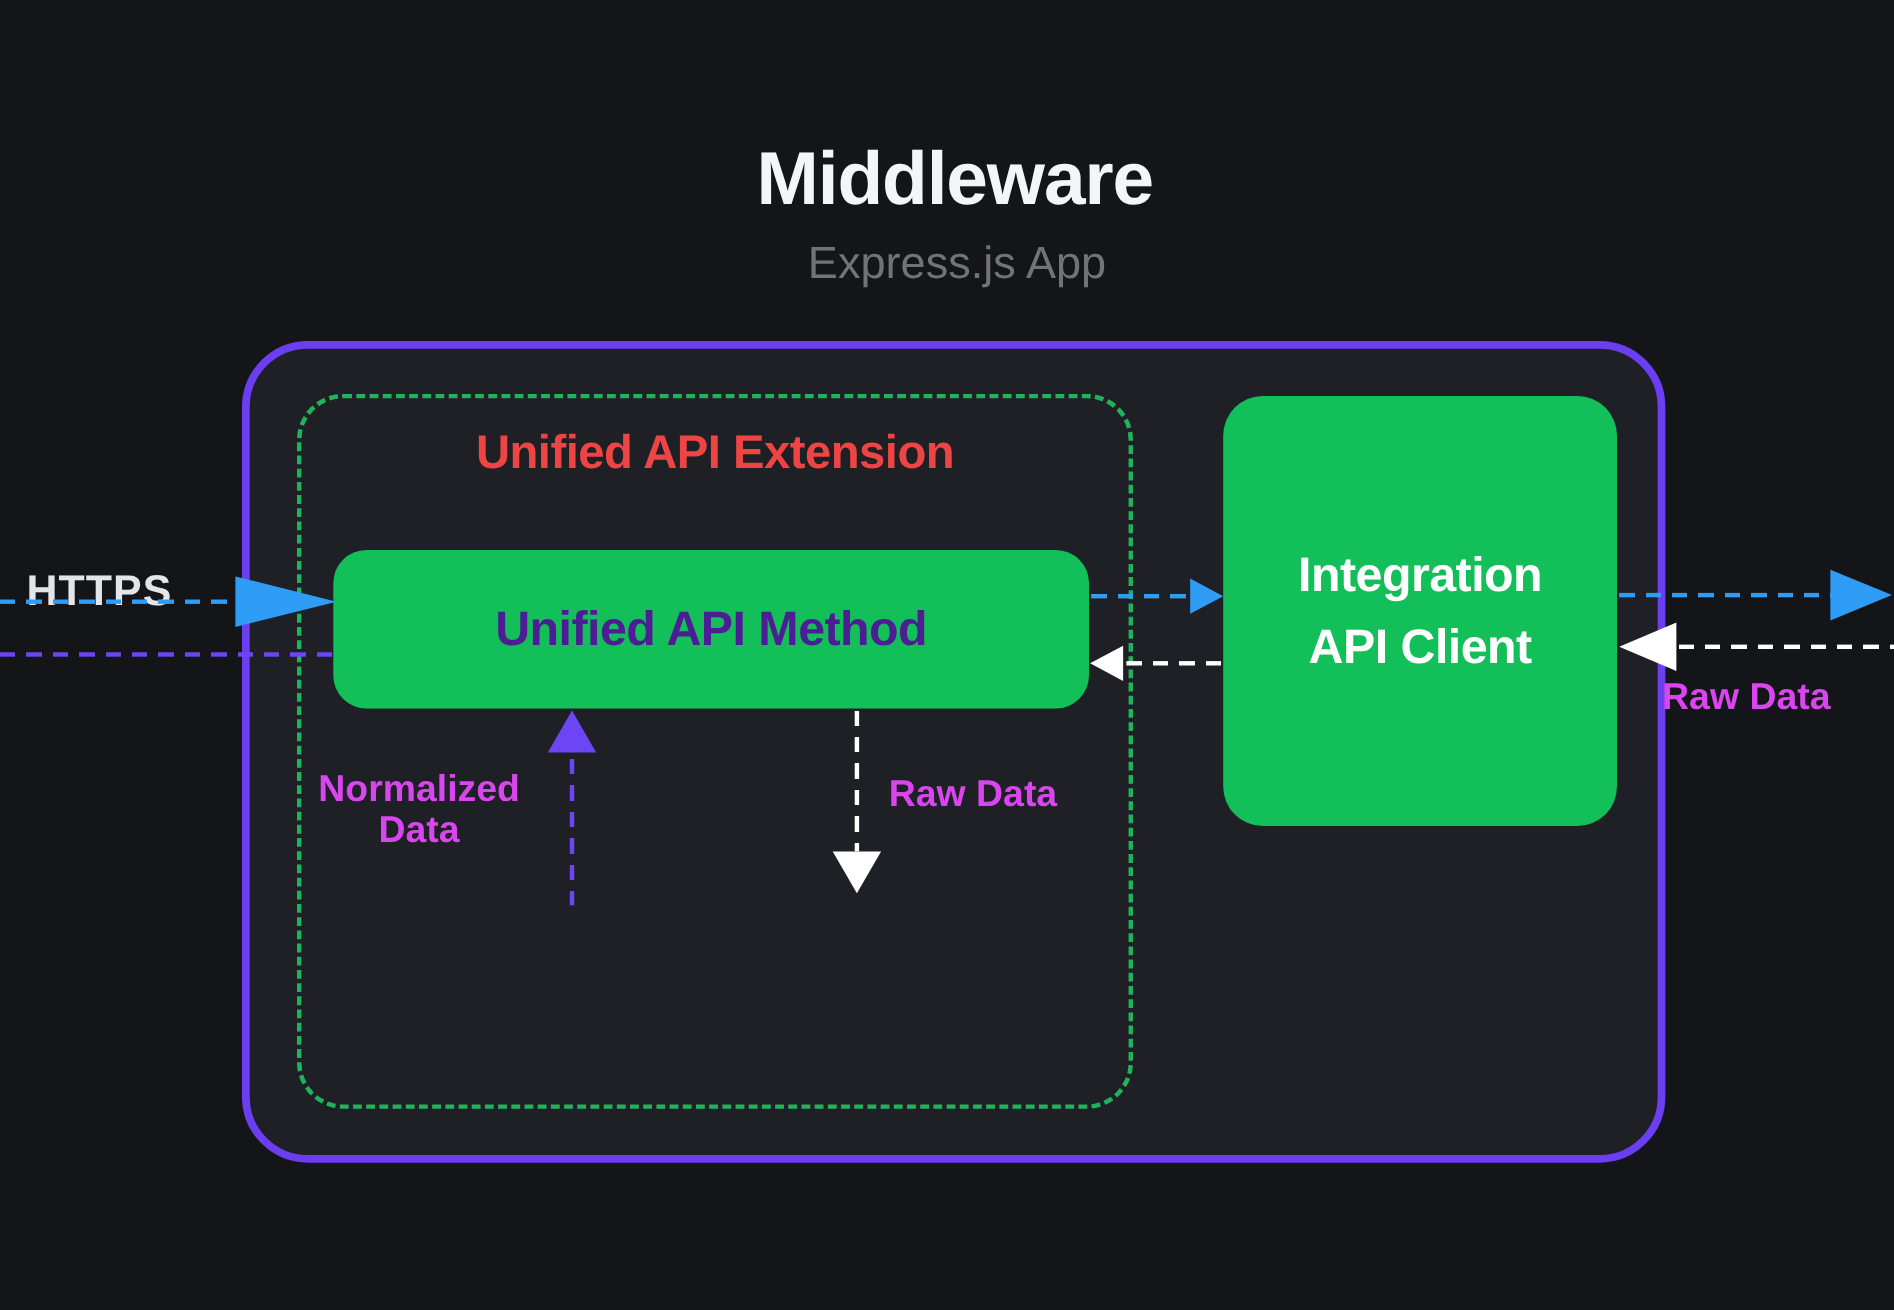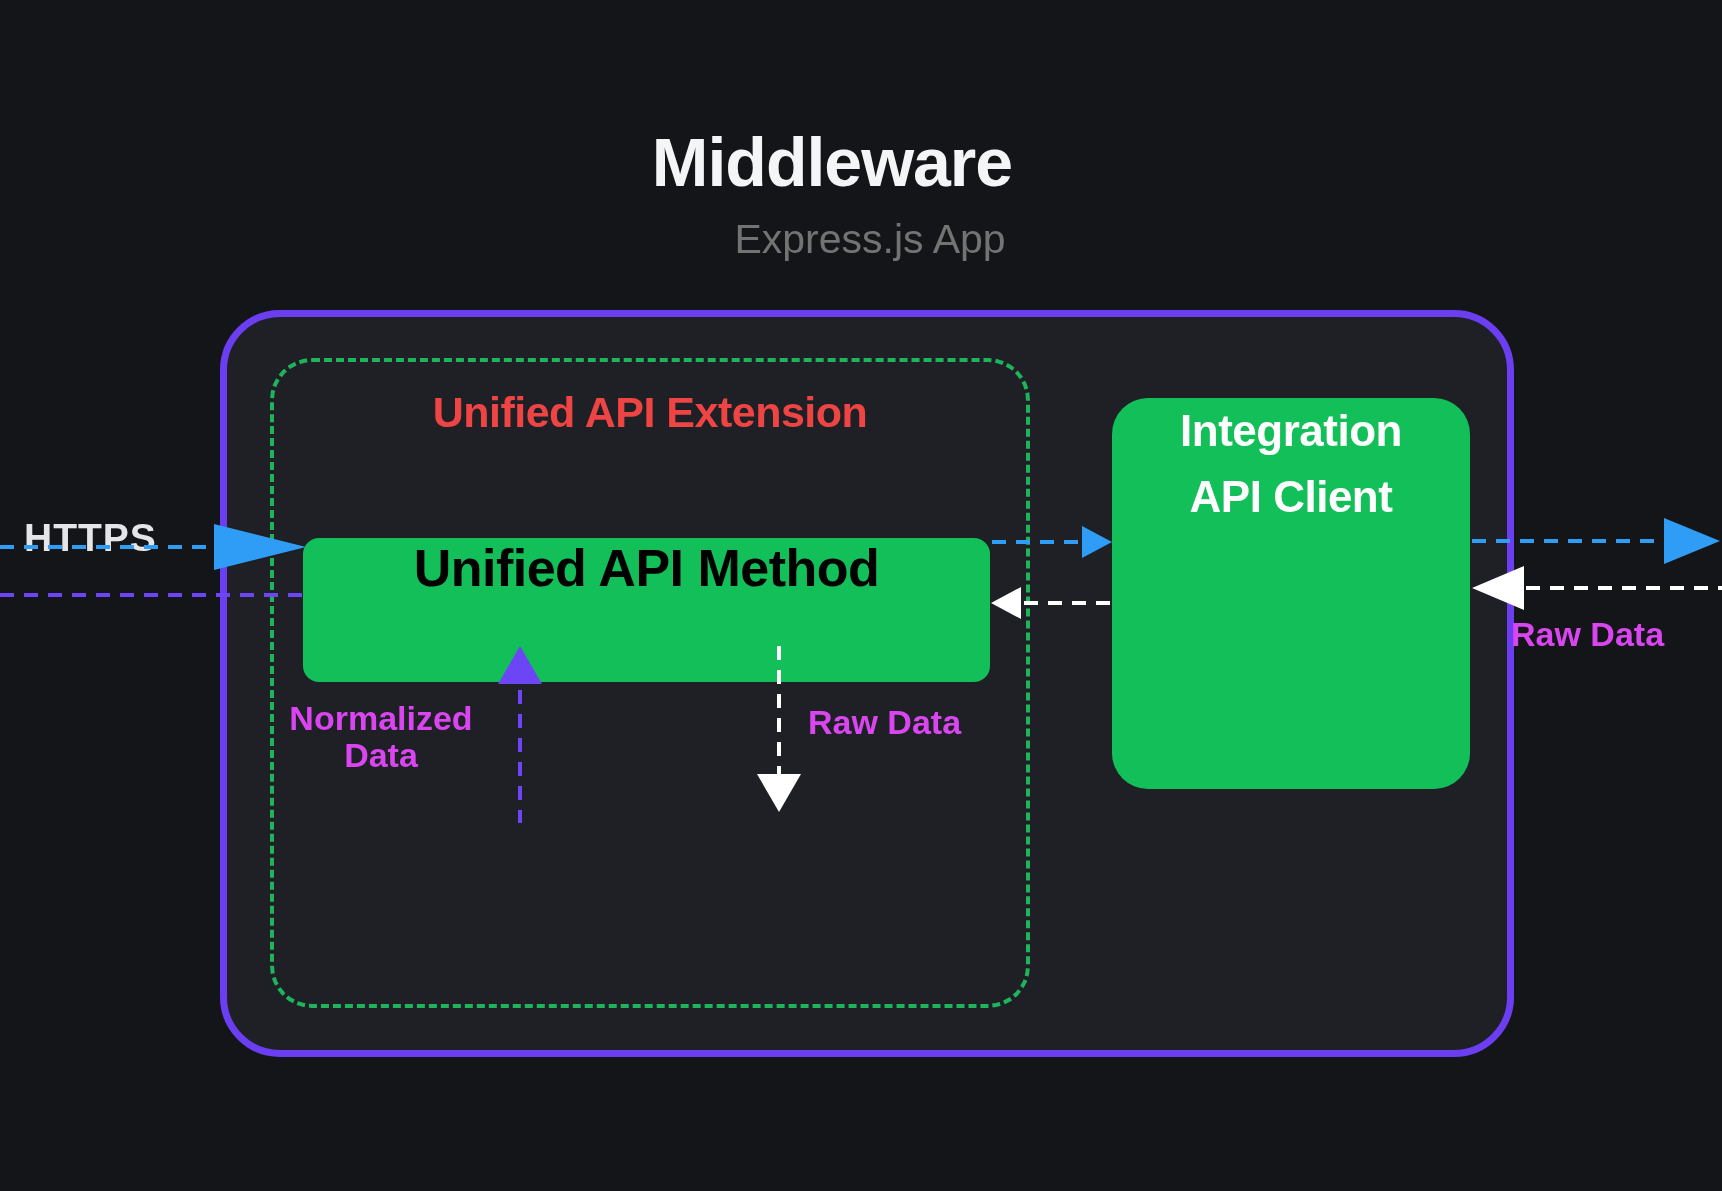--- a/index.html
+++ b/index.html
@@ -8,21 +8,21 @@
     width:1722px;height:1191px;
     background:#141519;
     overflow:hidden;
     font-family:"Liberation Sans", sans-serif;
     color:#f4f5f7;
   }
   .abs{position:absolute;}
 
   
   .title{
-    left:832px;top:162px;transform:translate(-50%,-50%);
+    left:868px;top:162px;transform:translate(-50%,-50%);
     font-size:68px;font-weight:700;letter-spacing:-1px;color:#f4f5f7;white-space:nowrap;
   }
   .subtitle{
     left:870px;top:239px;transform:translate(-50%,-50%);
     font-size:41px;font-weight:400;color:#737373;white-space:nowrap;
   }
   .https-label{
     left:24px;top:502px;transform:translateY(-50%);
     font-size:39px;font-weight:700;color:#e4e5e8;letter-spacing:1px;margin-top:36px;
   }
@@ -44,29 +44,28 @@
     z-index:2;
   }
   .extension-label{
     left:650px;top:412px;transform:translate(-50%,-50%);
     font-size:43px;font-weight:700;color:#ef4444;white-space:nowrap;
     z-index:3;letter-spacing:-0.5px;
   }
 
   
   .node{
-    display:flex;align-items:flex-start;justify-content:center;
+    display:flex;align-items:center;justify-content:center;
     box-sizing:border-box;text-align:center;
     z-index:3;
-    margin-top:38px;
   }
   .method-node{
     left:303px;top:500px;width:687px;height:144px;
-    background:#12bf58;border-radius:16px;
-    font-size:52px;font-weight:600;color:#000000;letter-spacing:-0.5px;
+    background:#12bf58;border-radius:30px;
+    font-size:44px;font-weight:600;color:#4c1d95;letter-spacing:-0.5px;
   }
   .normalizers-node{
     left:307px;top:823px;width:676px;height:143px;
     background:#f1f1f3;border-radius:26px;
     font-size:44px;font-weight:400;color:#2a2b2e;
   }
   .client-node{
     left:1112px;top:360px;width:358px;height:391px;
     background:#12bf58;border-radius:36px;
     font-size:44px;font-weight:600;color:#ffffff;line-height:1.5;letter-spacing:-0.5px;

